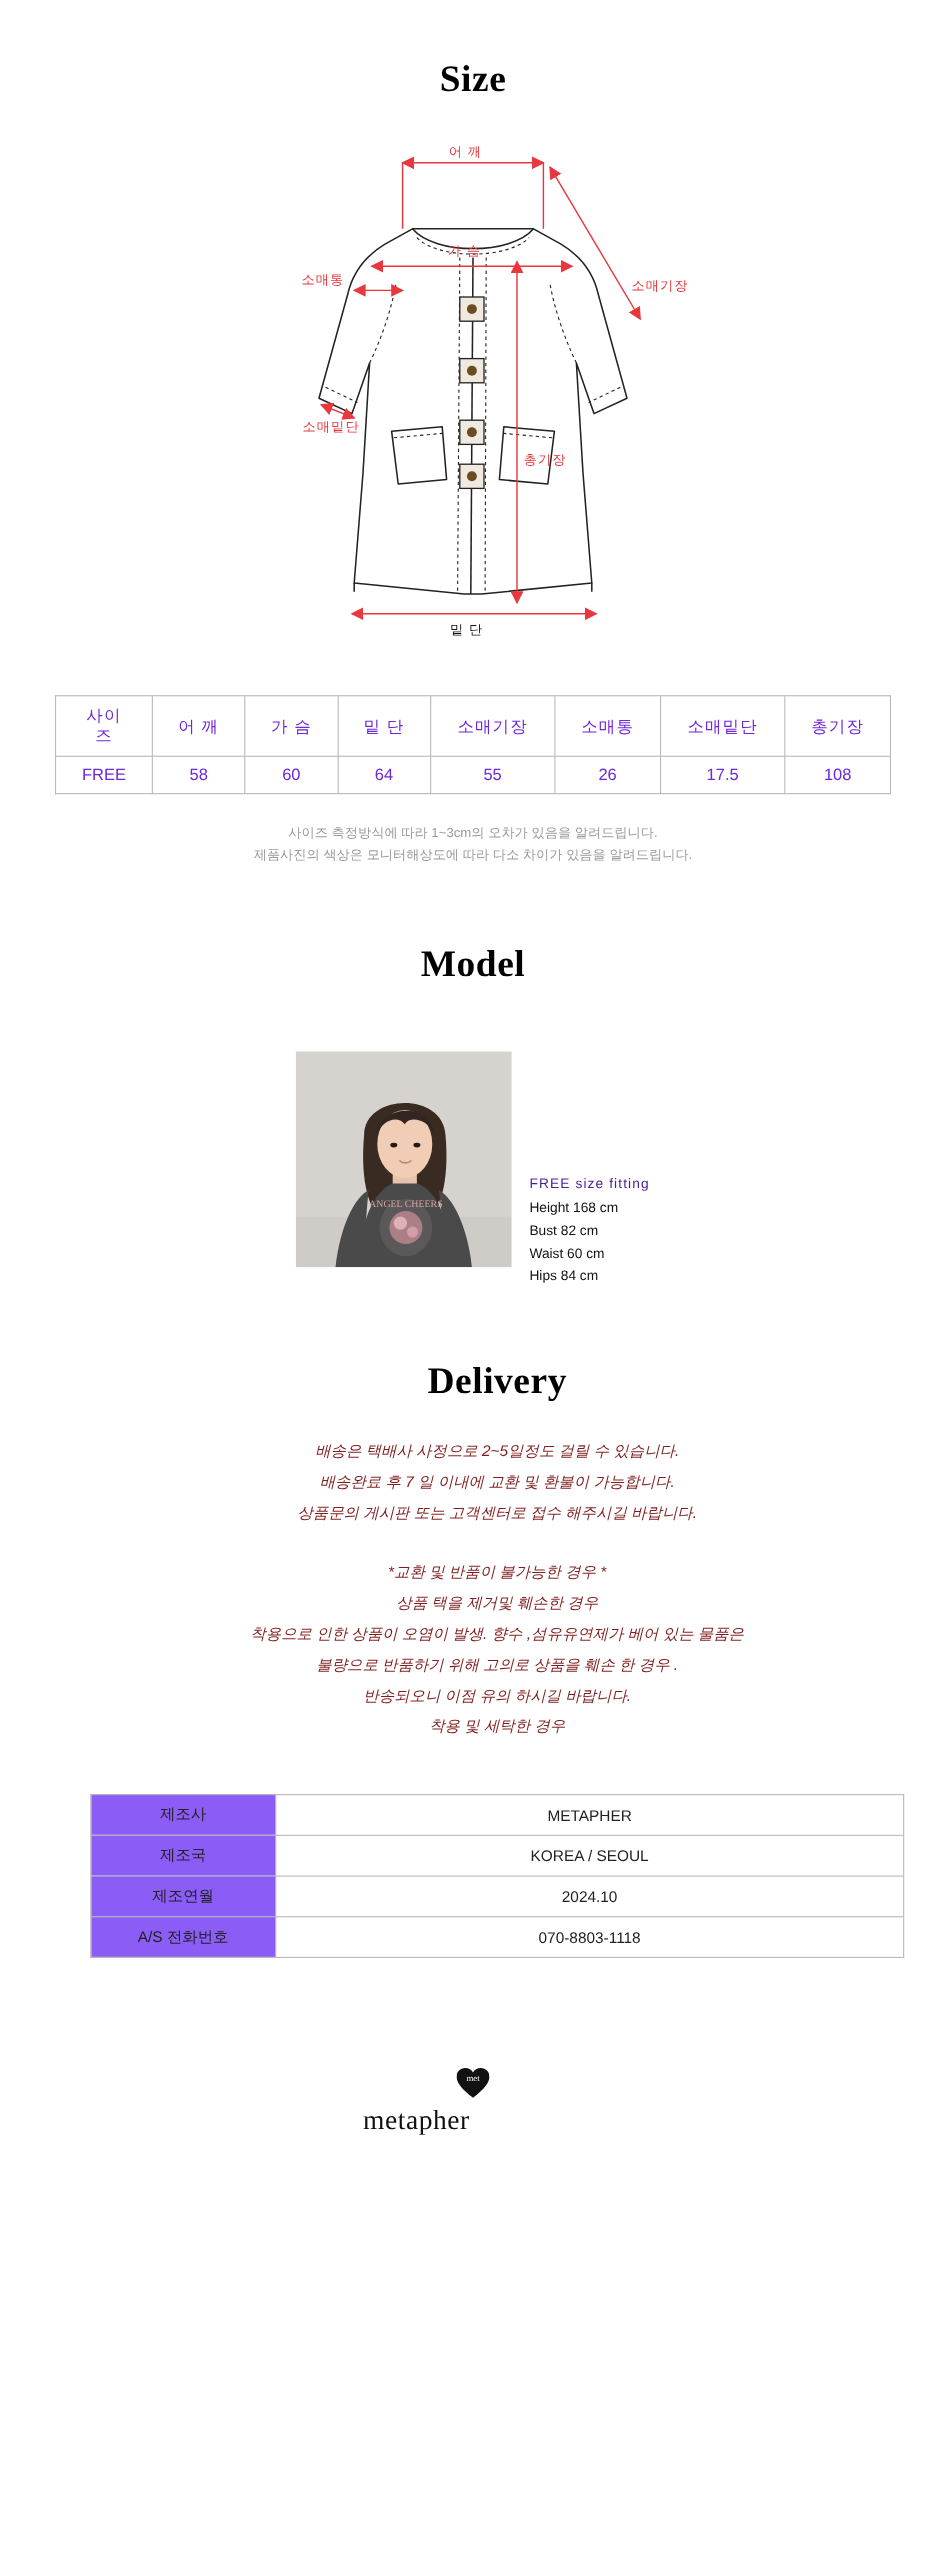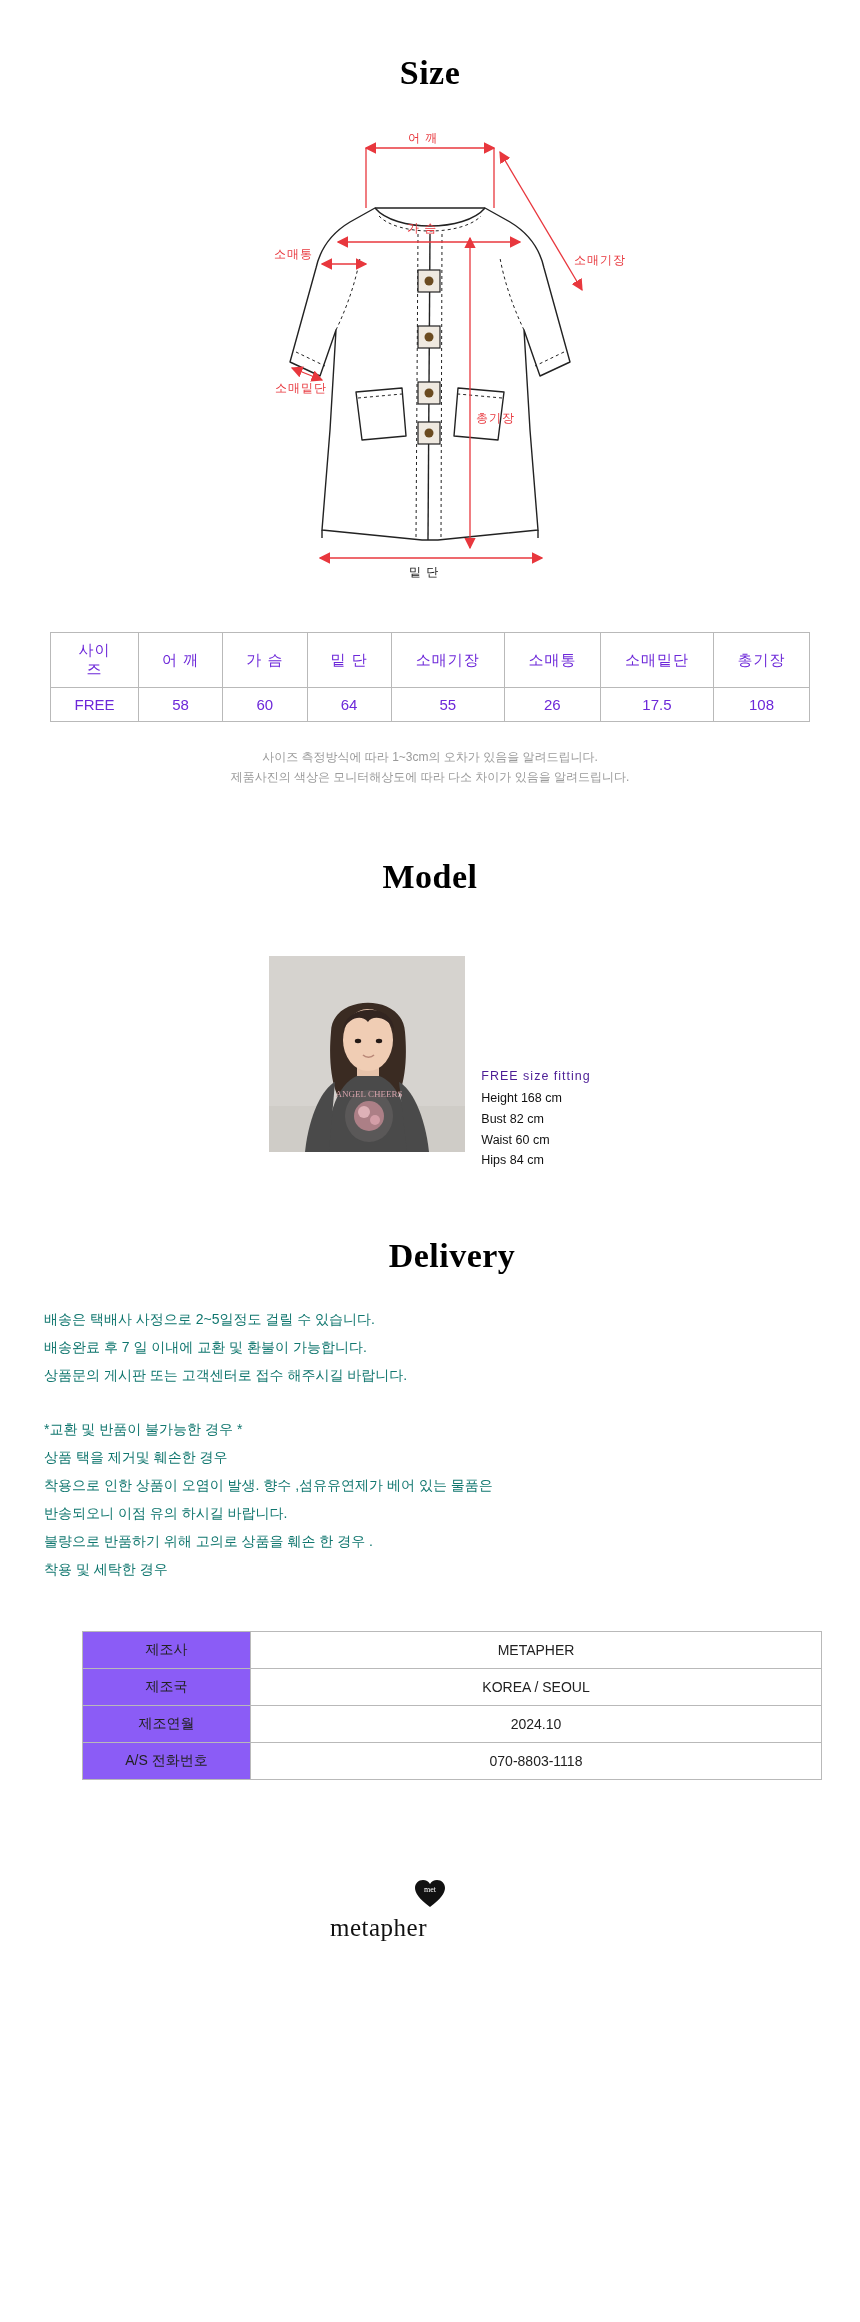--- a/index.html
+++ b/index.html
@@ -98,23 +98,25 @@
   .model-info .fit-title {
     color: #4c1d95;
     letter-spacing: 1px;
     margin-bottom: 2px;
   }
 
   
   #delivery-section { margin-top: 66px; padding-left: 44px; }
   #delivery-section .section-title { margin-bottom: 30px; }
   .delivery-block {
+    text-align: center;
     font-size: 14px;
     line-height: 2.0;
-    color: #0f766e;
+    color: #7f1d1d;
+    font-style: italic;
   }
   .delivery-block.second { margin-top: 26px; }
 
   
   .info-table {
     width: 740px;
     margin: 48px auto 0 auto;
     border-collapse: collapse;
     font-size: 14px;
   }
@@ -332,22 +334,22 @@
     <div class="delivery-block">
       <div>배송은 택배사 사정으로 2~5일정도 걸릴 수 있습니다.</div>
       <div>배송완료 후 7 일 이내에 교환 및 환불이 가능합니다.</div>
       <div>상품문의 게시판 또는 고객센터로 접수 해주시길 바랍니다.</div>
     </div>
 
     <div class="delivery-block second">
       <div>*교환 및 반품이 불가능한 경우 *</div>
       <div>상품 택을 제거및 훼손한 경우</div>
       <div>착용으로 인한 상품이 오염이 발생. 향수 ,섬유유연제가 베어 있는 물품은</div>
+      <div>불량으로 반품하기 위해 고의로 상품을 훼손 한 경우 .</div>
       <div>반송되오니 이점 유의 하시길 바랍니다.</div>
-      <div>불량으로 반품하기 위해 고의로 상품을 훼손 한 경우 .</div>
       <div>착용 및 세탁한 경우</div>
     </div>
 
     <table class="info-table">
       <tbody>
         <tr>
           <td class="key">제조사</td>
           <td>METAPHER</td>
         </tr>
         <tr>

